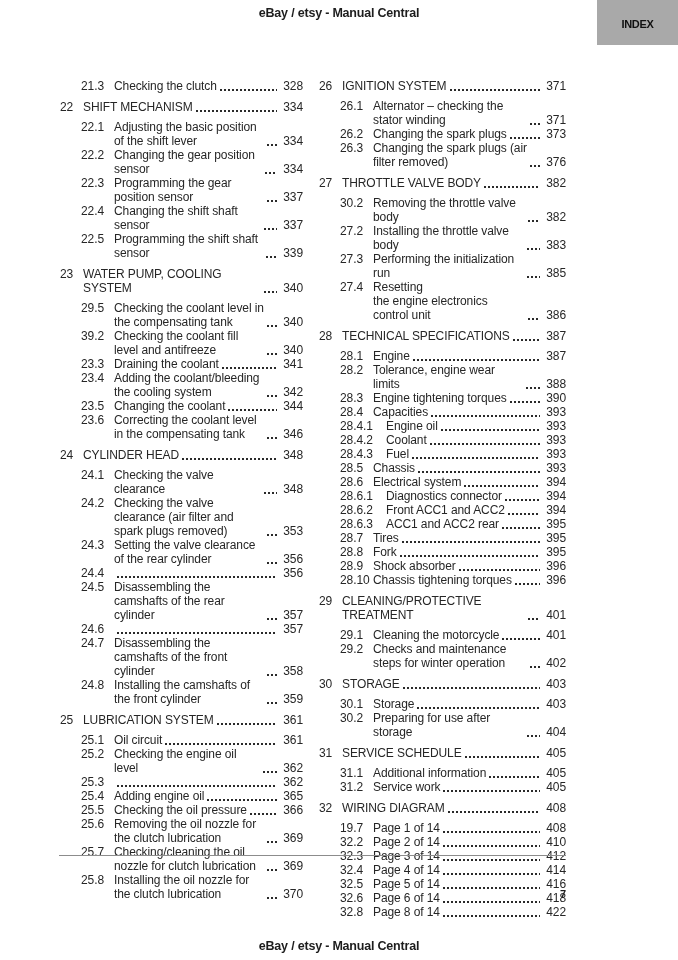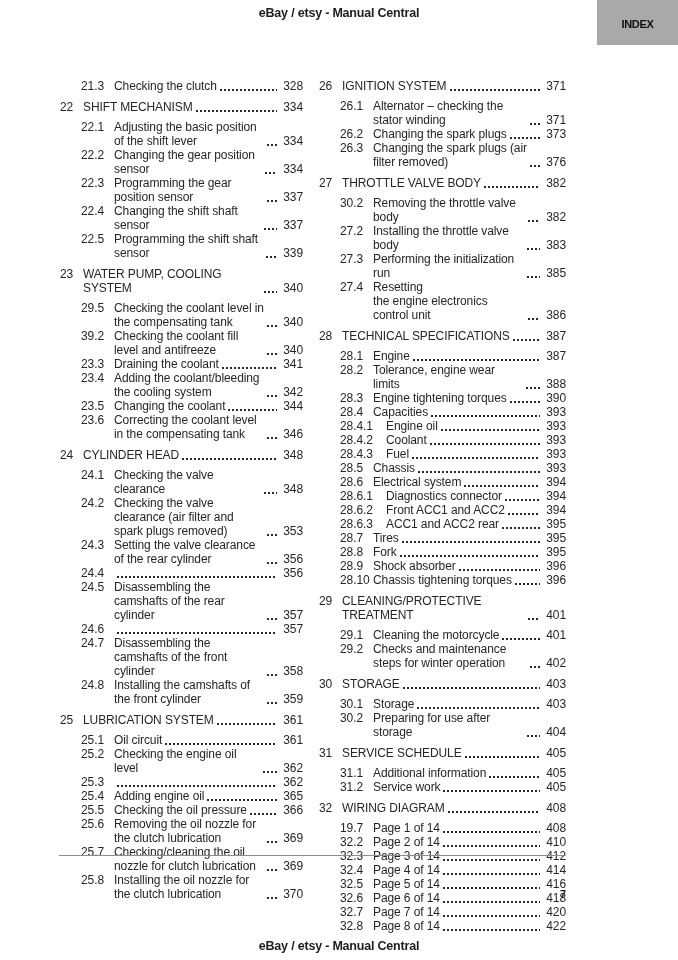--- a/index.html
+++ b/index.html
@@ -497,26 +497,20 @@
           <span class="leader"></span>
           <span class="pg">416</span>
         </div>
         <div class="row sub">
           <span class="num">32.6</span>
           <span class="txt">Page 6 of 14</span>
           <span class="leader"></span>
           <span class="pg">418</span>
         </div>
         <div class="row sub">
-          <span class="num">32.7</span>
-          <span class="txt">Page 7 of 14</span>
-          <span class="leader"></span>
-          <span class="pg">420</span>
-        </div>
-        <div class="row sub">
           <span class="num">32.8</span>
           <span class="txt">Page 8 of 14</span>
           <span class="leader"></span>
           <span class="pg">422</span>
         </div>
       </div>
   </div>
   <div class="footer-rule"></div>
   <div class="footer-page">7</div>
   <div class="footer-title">eBay / etsy - Manual Central</div>

